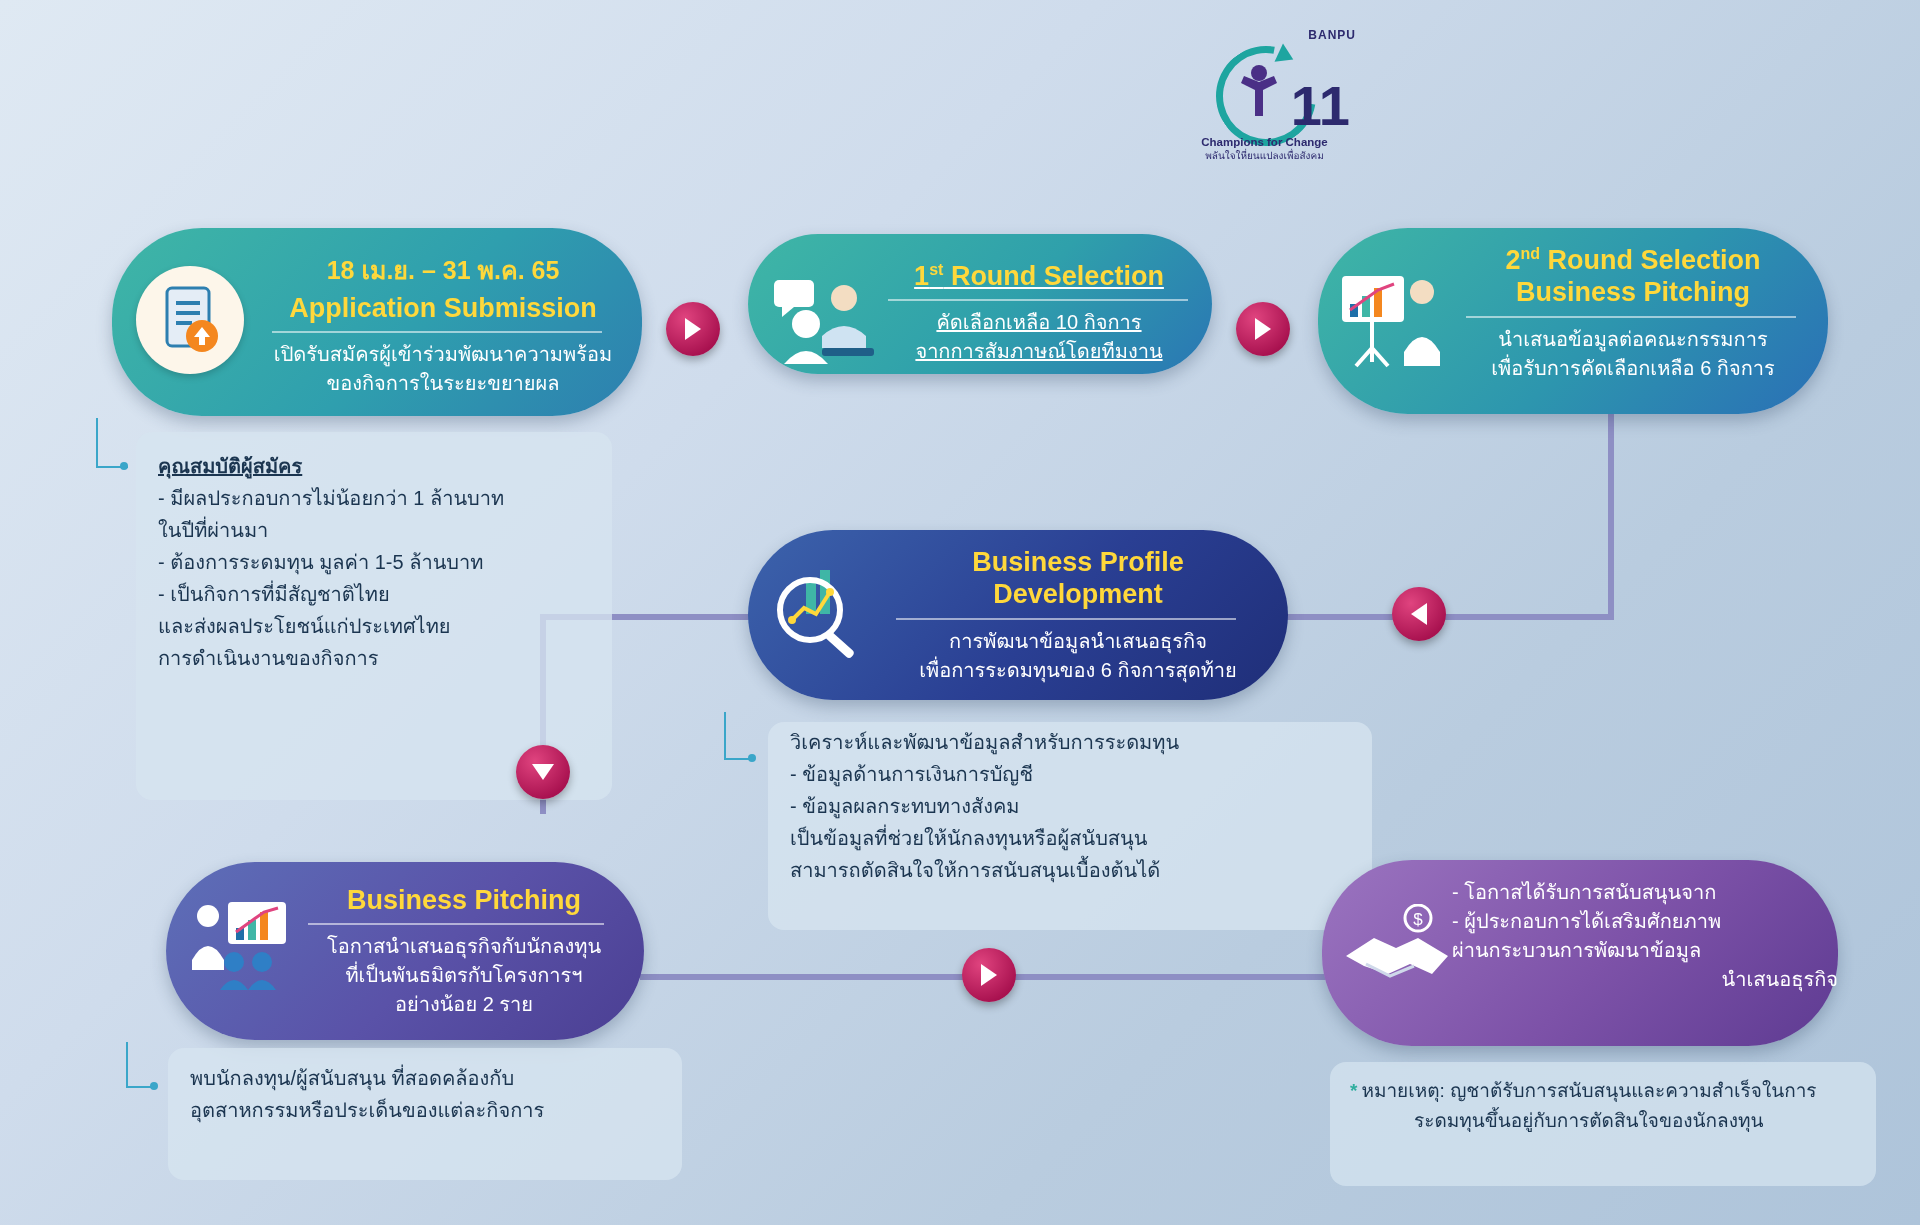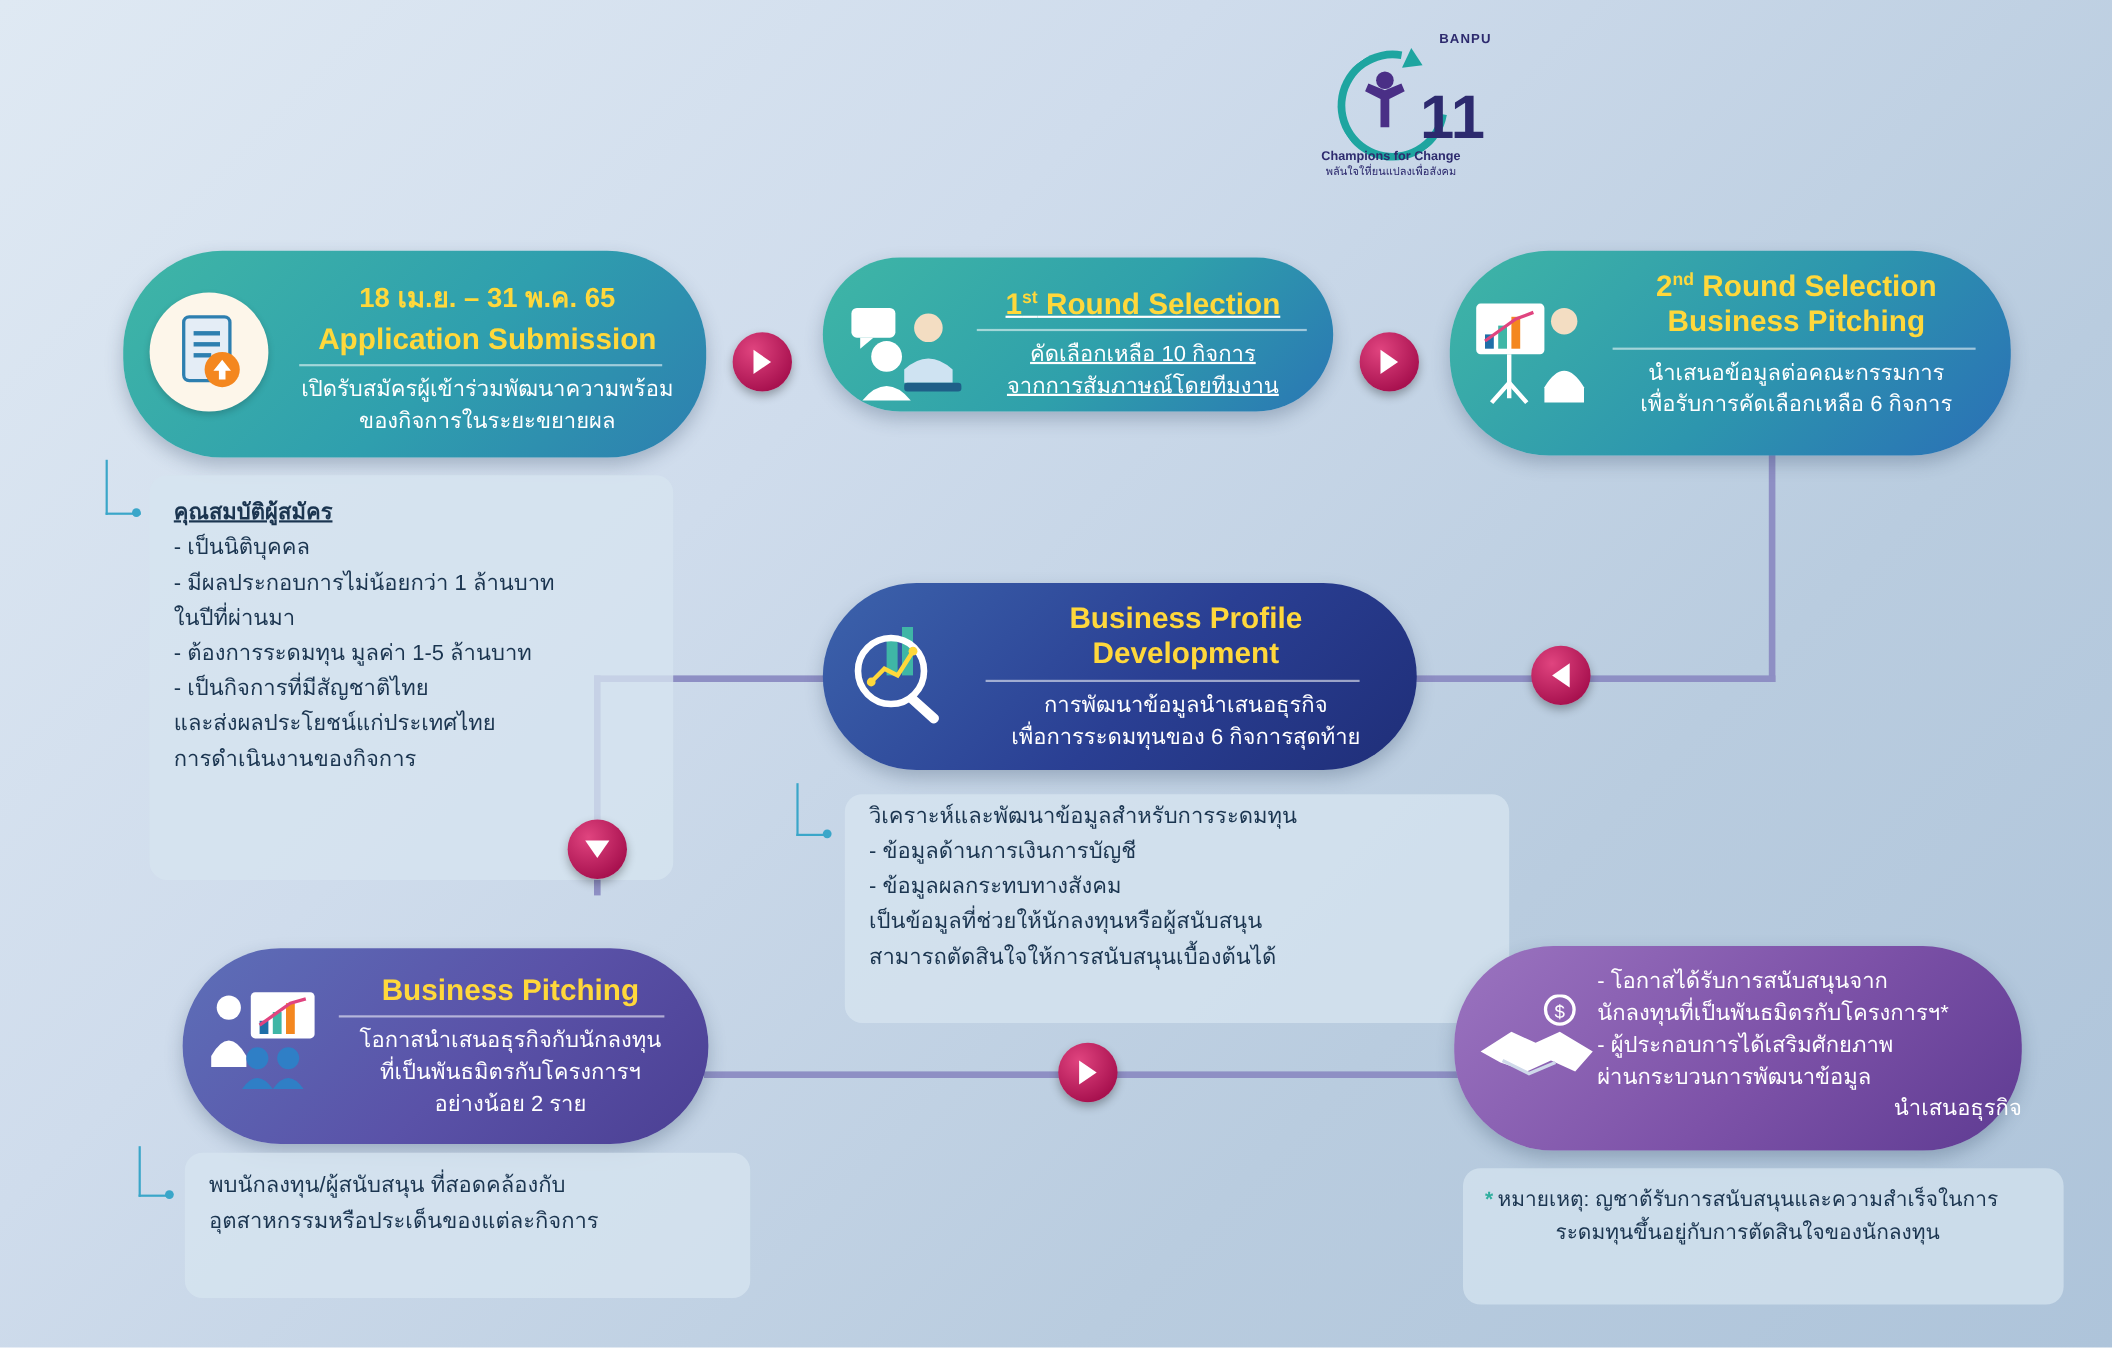--- a/index.html
+++ b/index.html
@@ -181,21 +181,20 @@
     <div class="hd" style="margin-left:120px;font-size:27px;">Business Pitching</div>
     <div class="rule" style="margin-left:148px;width:330px;"></div>
     <div class="bd" style="margin-left:120px;font-size:20px;">นำเสนอข้อมูลต่อคณะกรรมการ</div>
     <div class="bd" style="margin-left:120px;font-size:20px;">เพื่อรับการคัดเลือกเหลือ 6 กิจการ</div>
   </div>
 
   <div class="tick" style="left:96px;top:418px;width:30px;height:48px;"></div>
   <div class="dot" style="left:120px;top:462px;"></div>
   <div class="note" style="left:136px;top:432px;width:432px;height:332px;padding:18px 22px;font-size:20px;">
     <div class="ttl">คุณสมบัติผู้สมัคร</div>
-    <div>- เป็นนิติบุคคล</div>
     <div>- มีผลประกอบการไม่น้อยกว่า 1 ล้านบาท</div>
     <div>ในปีที่ผ่านมา</div>
     <div>- ต้องการระดมทุน มูลค่า 1-5 ล้านบาท</div>
     <div>- เป็นกิจการที่มีสัญชาติไทย</div>
     <div>และส่งผลประโยชน์แก่ประเทศไทย</div>
     <div>การดำเนินงานของกิจการ</div>
   </div>
 
   <div class="pill" style="left:748px;top:530px;width:540px;height:170px;
               background:linear-gradient(135deg,#3c63ac 0%,#2a3f93 55%,#1f2e78 100%);">
@@ -267,21 +266,20 @@
 
   <div class="pill" style="left:1322px;top:860px;width:516px;height:186px;
               background:linear-gradient(135deg,#9b74c0 0%,#7d52a8 55%,#5e3b92 100%);">
     <svg width="118" height="92" viewBox="0 0 118 92" style="position:absolute;left:18px;top:44px;">
       <circle cx="78" cy="14" r="13" fill="none" stroke="#ffffff" stroke-width="3"></circle>
       <text x="78" y="21" font-size="17" fill="#ffffff" text-anchor="middle" font-family="Liberation Sans, sans-serif">$</text>
       <path d="M6 52 L34 34 L56 44 L78 34 L108 52 L92 70 L70 60 L48 70 L24 62 Z" fill="#ffffff"></path>
       <path d="M26 60 L50 72 L74 62" fill="none" stroke="#cfd9ea" stroke-width="3"></path>
     </svg>
     <div class="bd" style="margin-left:130px;padding-top:18px;font-size:20px;text-align:left;">- โอกาสได้รับการสนับสนุนจาก</div>
-    <div class="bd" style="margin-left:130px;font-size:20px;text-align:left;">นักลงทุนที่เป็นพันธมิตรกับโครงการฯ*</div>
     <div class="bd" style="margin-left:130px;font-size:20px;text-align:left;">- ผู้ประกอบการได้เสริมศักยภาพ</div>
     <div class="bd" style="margin-left:130px;font-size:20px;text-align:left;">ผ่านกระบวนการพัฒนาข้อมูล</div>
     <div class="bd" style="margin-left:130px;font-size:20px;text-align:right;">นำเสนอธุรกิจ</div>
   </div>
 
   <div class="note" style="left:1330px;top:1062px;width:506px;height:96px;padding:14px 20px;font-size:19px;background:rgba(214,228,240,.72);">
     <div style="display:flex;">
       <span style="color:#2fae9e;font-weight:bold;margin-right:4px;">*</span>
       <span>หมายเหตุ: ญชาต้รับการสนับสนุนและความสำเร็จในการ</span>
     </div>

